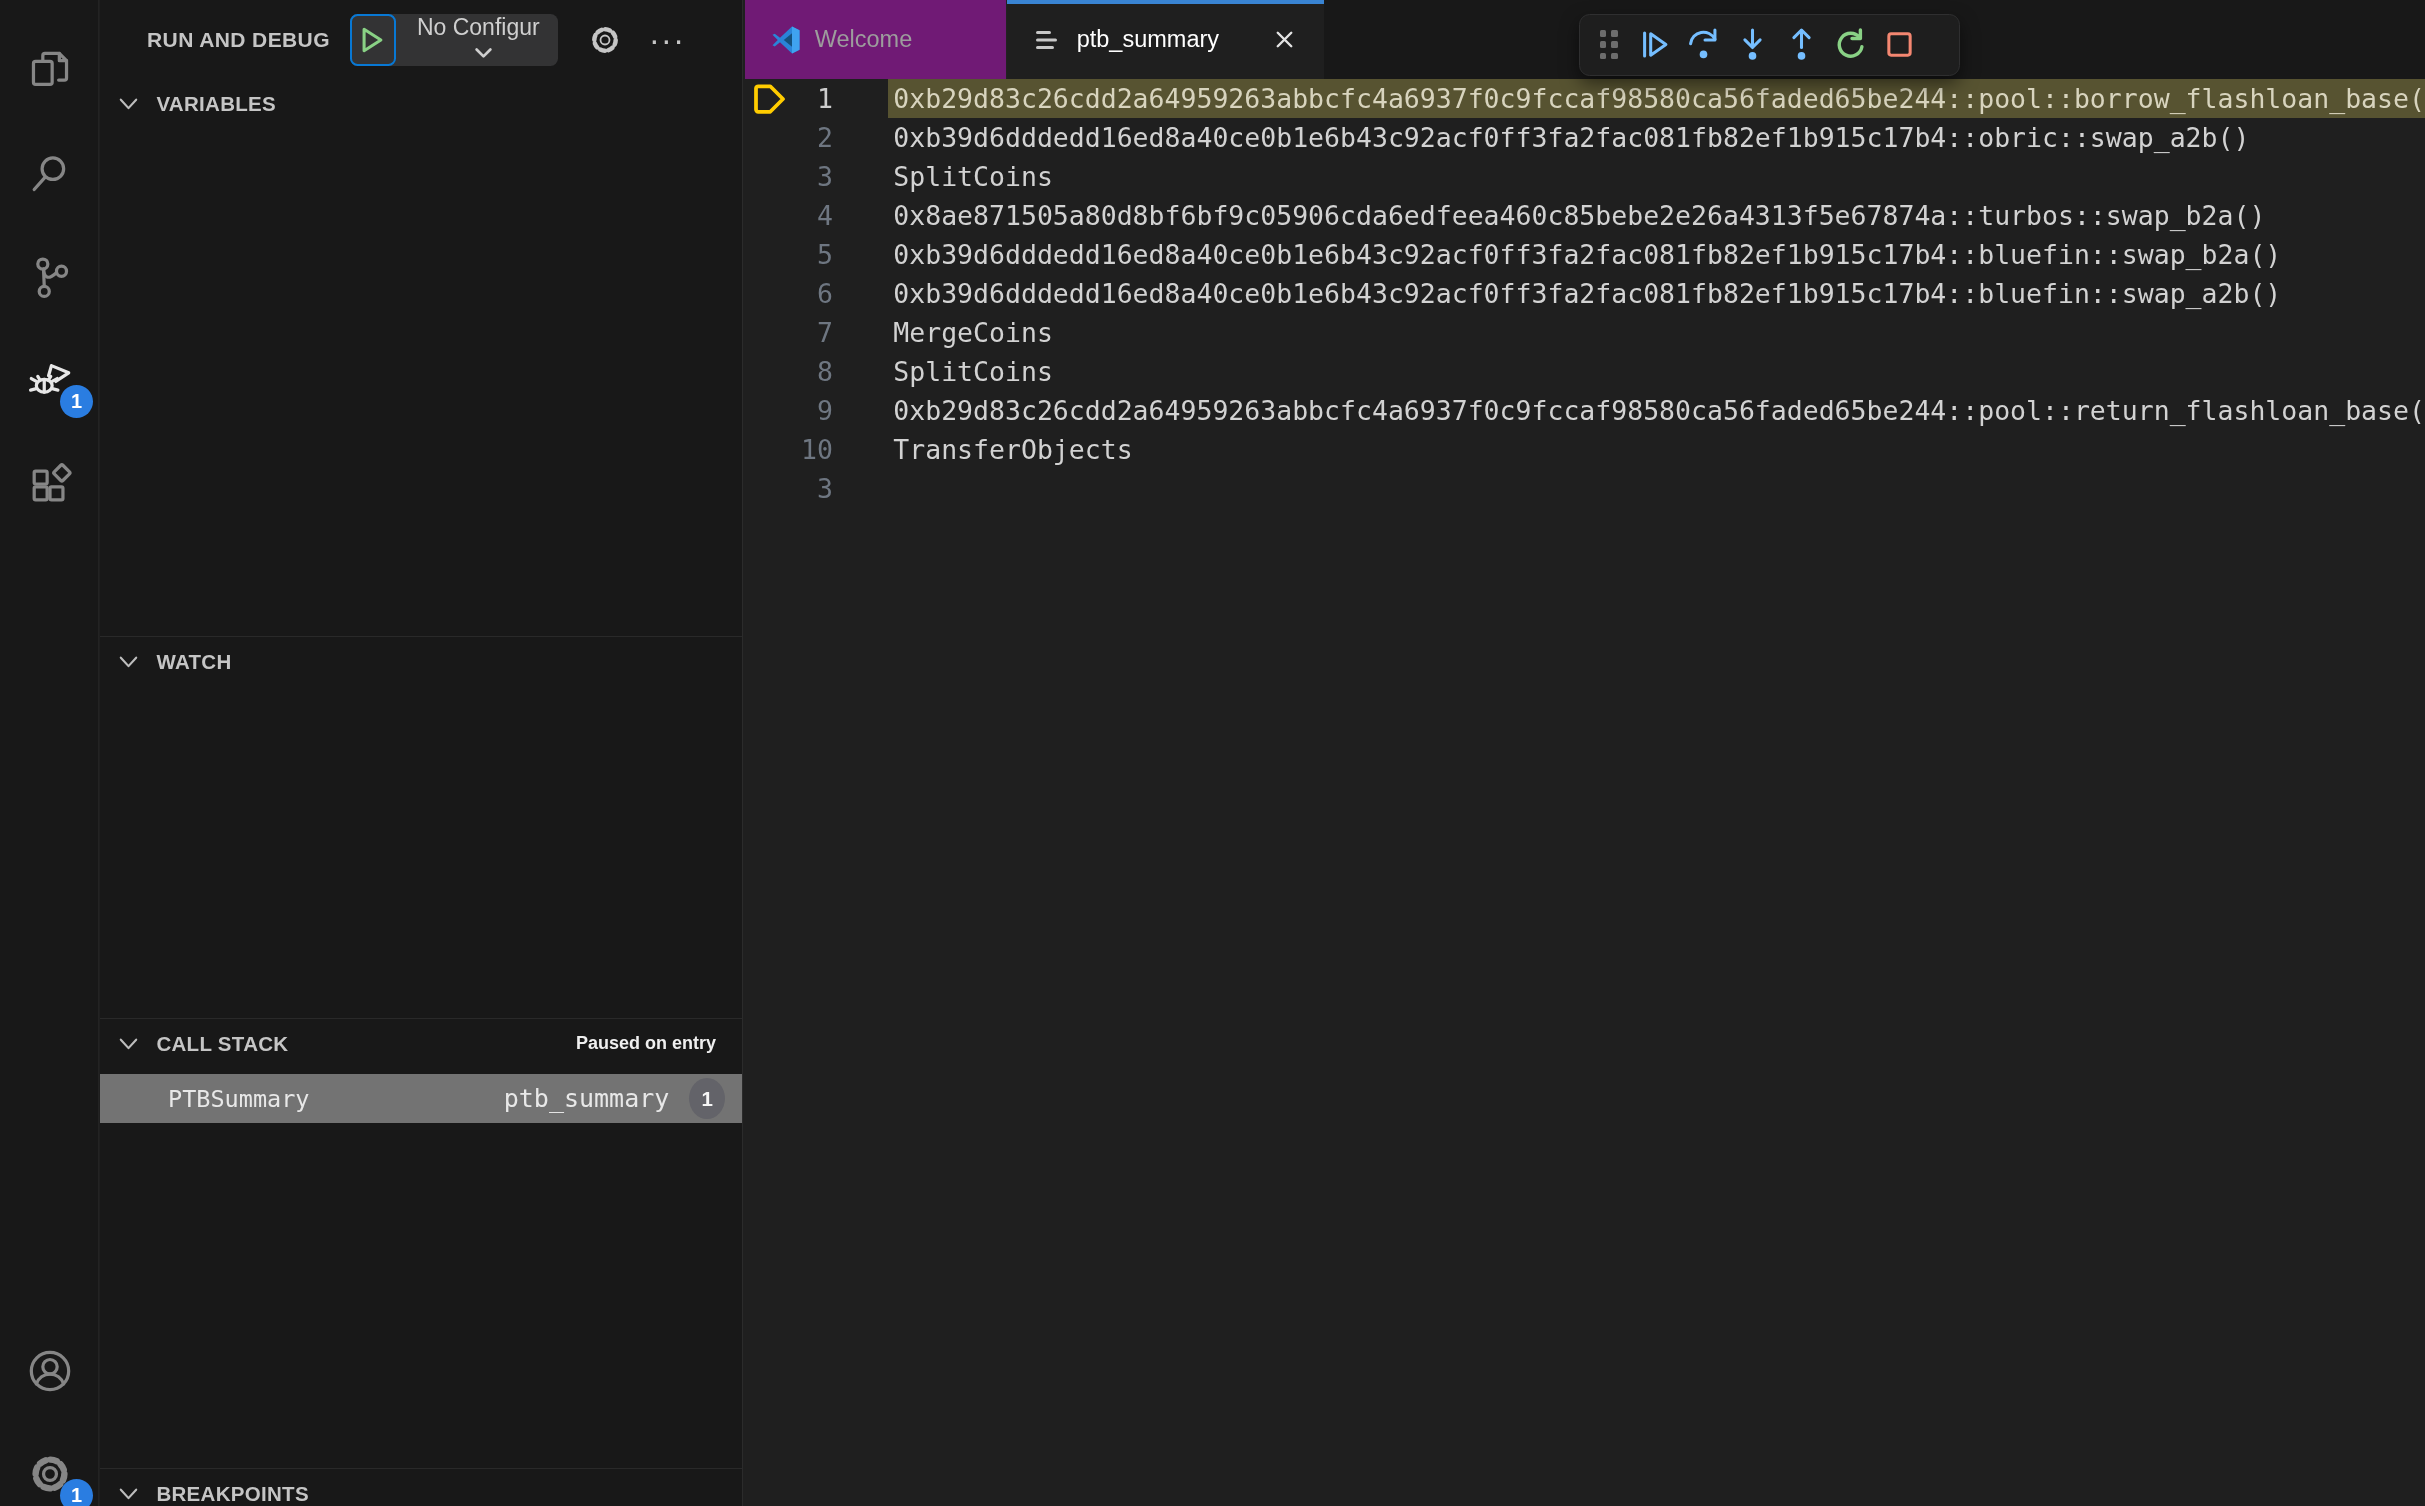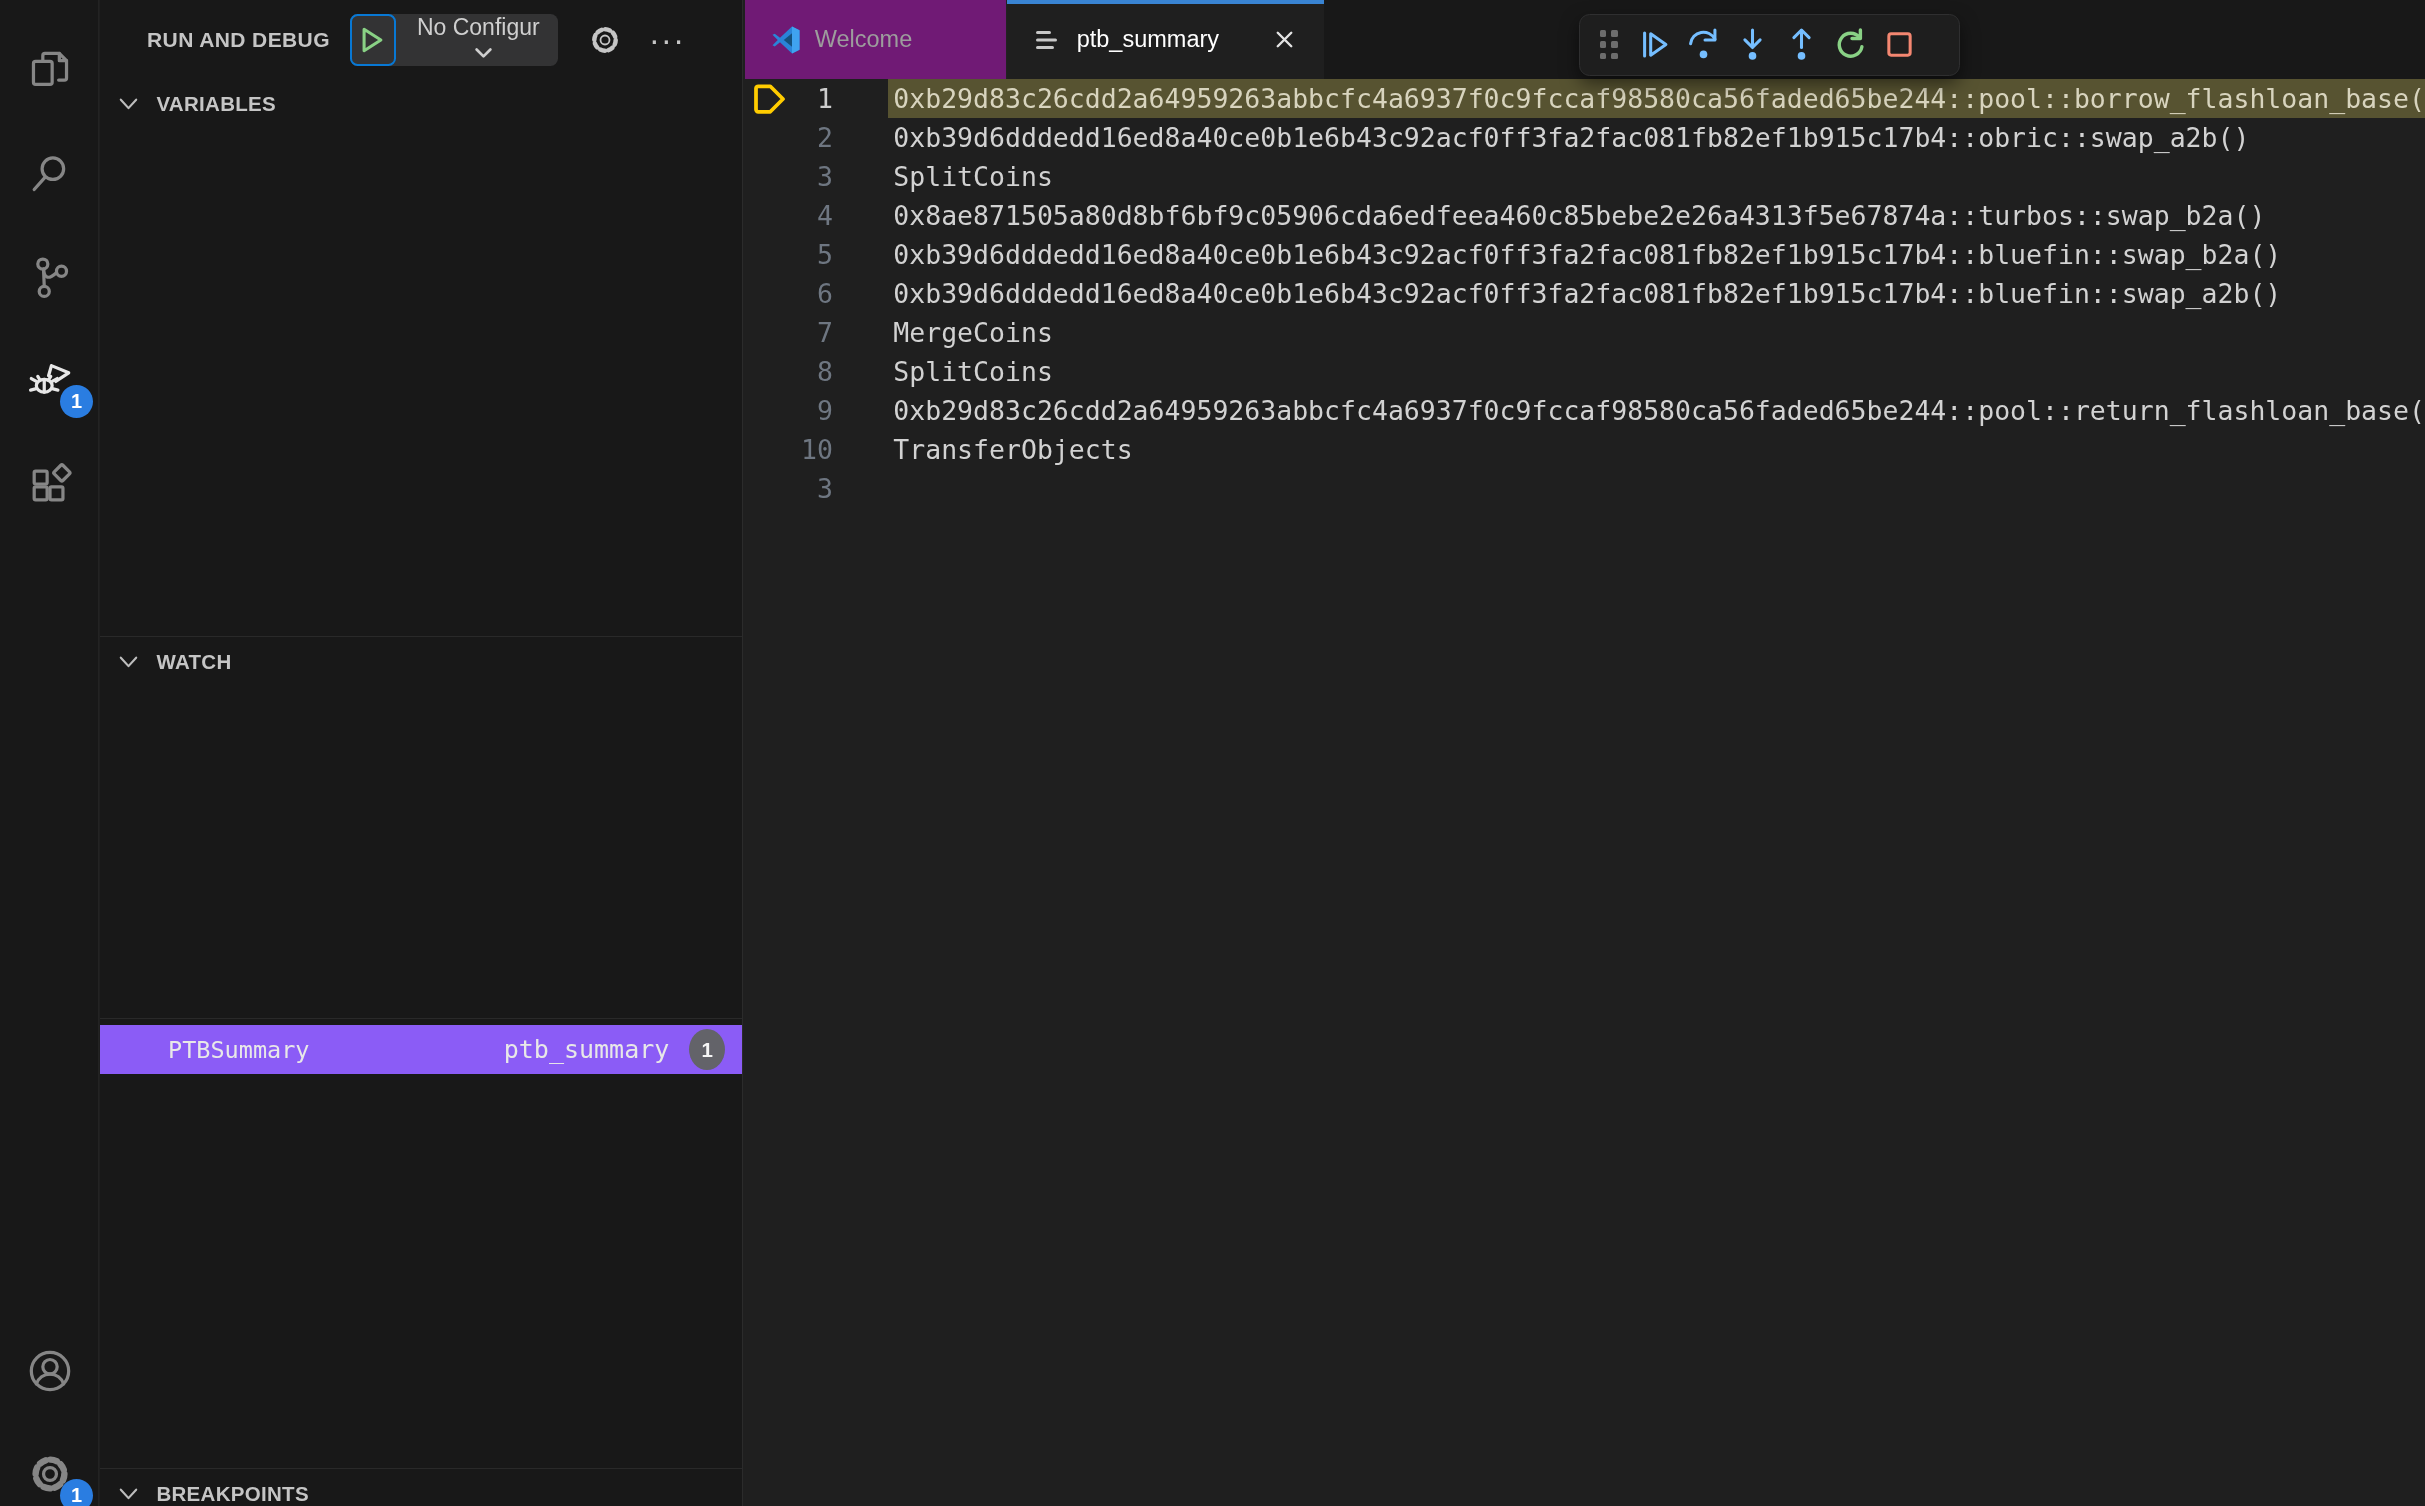--- a/index.html
+++ b/index.html
@@ -47,21 +47,21 @@
   .ellipsis-icon { font-size:33px; color:#c5c5c5; letter-spacing:3px; line-height:15px; margin-left:27px; cursor:pointer; padding-bottom:13.7px;}
 
   .section { position:absolute; left:0; right:0; }
   .section.bordered { border-top:1.5px solid #292929; }
   .section-header { height:49px; display:flex; align-items:center; padding:0 26px 0 16.7px; cursor:pointer; }
   .section-header .chev { width:23px; height:23px; margin-right:16.7px; flex:none; }
   .section-header .chev svg { width:23px; height:23px; stroke:#bdbdbd; stroke-width:2.8; fill:none; stroke-linecap:round; stroke-linejoin:round; }
   .section-label { font-size:20.5px; font-weight:700; color:#c5c5c5; letter-spacing:0.3px; white-space:nowrap; }
   .section-detail { margin-left:auto; font-size:18px; font-weight:700; color:#efefef; white-space:nowrap; }
 
-  .callstack-row { margin-top:6px; height:49px; background:#8b5cf6; display:flex; align-items:center;
+  .callstack-row { margin-top:6px; height:49px; background:#737373; display:flex; align-items:center;
     padding:0 16.7px 0 68px; cursor:pointer; }
   .frame-name { font-family:"DejaVu Sans Mono", monospace; font-size:23.5px; color:#e8e8e8; }
   .session-name { margin-left:auto; font-family:"DejaVu Sans Mono", monospace; font-size:25px; color:#e8e8e8; }
   .session-badge { margin-left:20px; width:36px; height:41px; border-radius:50%; background:#636369;
     color:#f5f5f5; font-size:20.5px; font-weight:700; display:flex; align-items:center; justify-content:center; }
 
   
   .editor { position:absolute; left:745px; top:0; right:0; bottom:0; background:#1f1f1f; }
   .tab-bar { position:absolute; top:0; left:0; right:0; height:79px; background:#181818; display:flex; }
   .tab { position:relative; display:flex; align-items:center; padding:0 26px; cursor:pointer; }
@@ -219,20 +219,27 @@
     <div class="section" style="top:79px; height:557px">
       <div class="section-header">
         <span class="chev"><svg viewBox="0 0 30 30">
               <path d="M5 10 L15 21 L25 10"></path>
             </svg></span>
         <span class="section-label">VARIABLES</span>
       </div>
     </div>
 
     <div class="section bordered" style="top:1018px; height:451px">
+      <div class="section-header">
+        <span class="chev"><svg viewBox="0 0 30 30">
+              <path d="M5 10 L15 21 L25 10"></path>
+            </svg></span>
+        <span class="section-label">CALL STACK</span>
+        <span class="section-detail">Paused on entry</span>
+      </div>
       <div class="callstack-row">
         <span class="frame-name">PTBSummary</span>
         <span class="session-name">ptb_summary</span>
         <span class="session-badge">1</span>
       </div>
     </div>
 
     <div class="section bordered" style="top:1468px; height:38px">
       <div class="section-header">
         <span class="chev"><svg viewBox="0 0 30 30">

